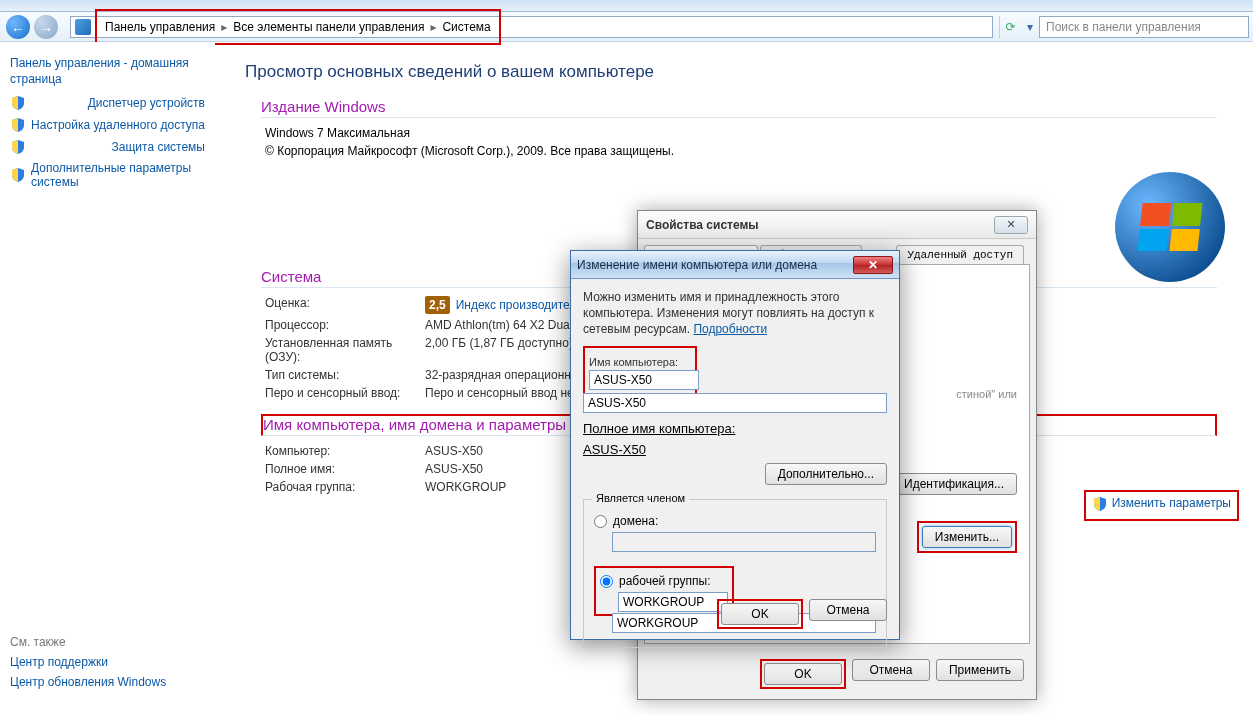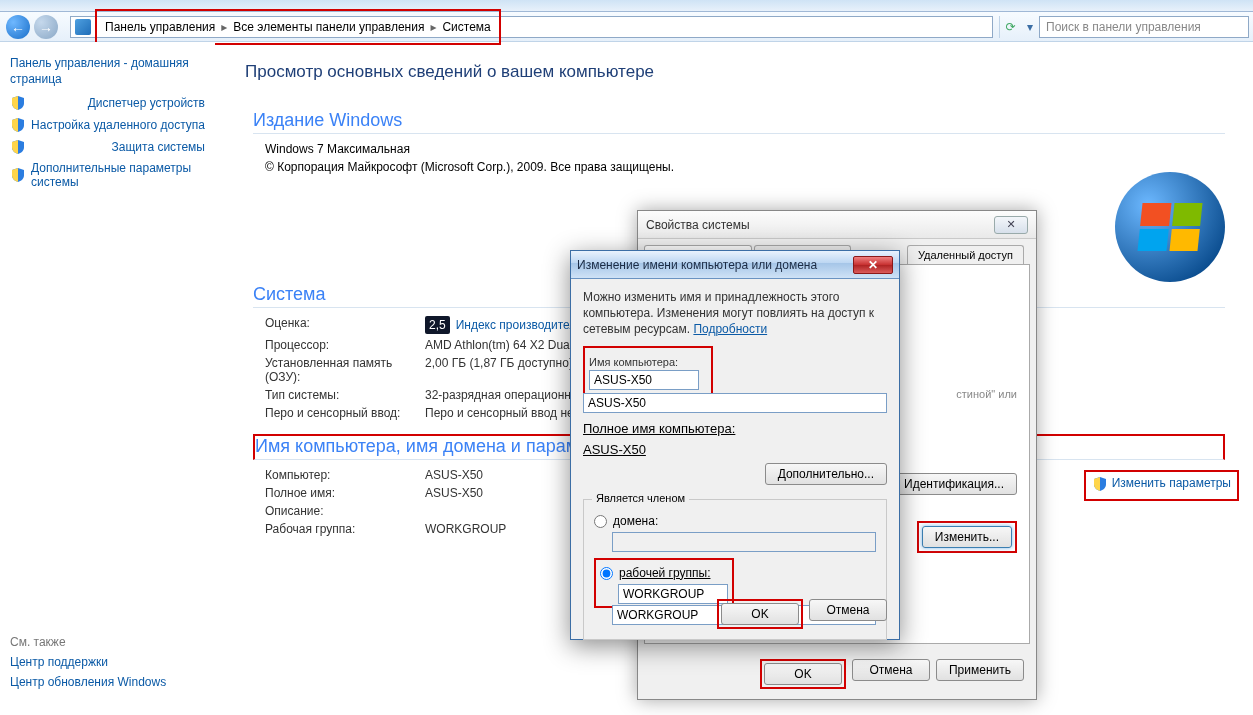--- a/index.html
+++ b/index.html
@@ -24,46 +24,46 @@
 .main { display:flex; height:calc(100% - 42px); }
 .sidebar { width:215px; background:#fff; padding:14px 10px; }
 .side-title { color:#0b5aa6; font-size:12px; margin-bottom:8px; line-height:1.3; }
 .side-link { display:flex; align-items:center; color:#0b5aa6; margin:6px 0; cursor:pointer;justify-content:space-between; }
 .side-link .shield { width:16px; height:16px; margin-right:5px; display:inline-block; }
 .shield svg { width:16px; height:16px; }
 .side-bottom { position:absolute; bottom:20px; left:10px; width:200px; }
 .side-bottom .hdr { color:#777; margin-bottom:6px; }
 
 .content { flex:1; padding:20px 20px 0 30px; position:relative; }
-h1.page-title { color:#1f3f77; font-size:17px; font-weight:normal; margin-bottom:28px; }
-.section-hdr { color:#3b82f6; font-size:18px; border-bottom:1px solid #d8e4f0; padding-bottom:2px; margin:16px 8px 8px; }
+h1.page-title { color:#1f3f77; font-size:17px; font-weight:normal; margin-bottom:16px; }
+.section-hdr { color:#a21caf; font-size:15px; border-bottom:1px solid #d8e4f0; padding-bottom:2px; margin:16px 16px 8px; }
 .info-row { display:flex; margin:4px 0 4px 20px; }
 .info-label { width:160px; color:#333; }
 .info-val { color:#333; }
 .rating-badge { display:inline-flex; align-items:center; }
-.rating-badge .box { background:#0f172a; color:#fff; padding:2px 4px; border-radius:2px; font-weight:normal; margin-right:6px; }
+.rating-badge .box { background:#a16207; color:#fff; padding:2px 4px; border-radius:2px; font-weight:bold; margin-right:6px; }
 .rating-badge a { color:#0b5aa6; text-decoration:none; }
 
 
 .win-orb { position:absolute; right:28px; top:130px; width:110px; height:110px; border-radius:50%; background:radial-gradient(circle at 30% 30%,#6cb8ff 0%,#0a4c8e 80%); display:flex; align-items:center; justify-content:center; overflow:hidden; }
 .win-flag { width:60px; height:48px; display:grid; grid-template-columns:1fr 1fr; grid-template-rows:1fr 1fr; gap:3px; transform:skewX(-6deg); }
 .win-flag div:nth-child(1){background:#f25022;} .win-flag div:nth-child(2){background:#7fba00;}
 .win-flag div:nth-child(3){background:#00a4ef;} .win-flag div:nth-child(4){background:#ffb900;}
 
 
-.change-params { position:absolute; right:14px; top:470px; display:flex; align-items:flex-start; }
+.change-params { position:absolute; right:14px; top:490px; display:flex; align-items:flex-start; }
 .change-params a { color:#0b5aa6; text-decoration:none; line-height:1.2; }
 
 
 .dlg-sys { position:absolute; left:637px; top:210px; width:400px; height:490px; background:#f0f0f0; border:1px solid #888; box-shadow:0 0 18px rgba(0,0,0,.35); }
 .dlg-sys .titlebar { height:28px; background:linear-gradient(#fdfdfd,#e9e9e9); display:flex; align-items:center; padding:0 8px; border-bottom:1px solid #c9c9c9; }
-.dlg-sys .titlebar .ttl { flex:1; color:#333; }
+.dlg-sys .titlebar .ttl { flex:1; color:#333;font-weight:bold; }
 .close-x { width:34px; height:18px; border:1px solid #9aa; border-radius:3px; background:linear-gradient(#f3f6fa,#d7e0eb); display:flex; align-items:center; justify-content:center; font-family:Arial; font-size:11px; color:#445; cursor:pointer; }
 .dlg-sys .tabs { display:flex; padding:6px 6px 0; }
-.dlg-sys .tab { padding:3px 10px; background:#f0f0f0; border:1px solid #aaa; border-bottom:none; border-radius:3px 3px 0 0; margin-right:2px; font-size:11px; cursor:pointer; }
+.dlg-sys .tab { padding:3px 10px; background:#f0f0f0; border:1px solid #aaa; border-bottom:none; border-radius:3px 3px 0 0; margin-right:2px; font-size:11px; cursor:pointer;font-family:Liberation Mono, monospace; }
 .dlg-sys .tab.active { background:#fff; }
 .dlg-sys .tabpage { background:#fff; border:1px solid #aaa; margin:0 6px 6px; height:380px; padding:12px; position:relative; }
 .dlg-sys .hint { color:#888; font-size:11px; margin-left:30px; line-height:1.3; }
 .dlg-sys .btn-row { position:absolute; right:12px; }
 .win-btn { min-width:78px; height:22px; background:linear-gradient(#f7f7f7,#e1e1e1); border:1px solid #8b8b8b; border-radius:3px; padding:0 12px; font-size:12px; cursor:pointer; }
 .win-btn.primary { border-color:#3c7fb1; box-shadow:0 0 4px #7eb6e8; }
 .dlg-sys .bottom-btns { position:absolute; bottom:10px; right:12px; display:flex; gap:6px; }
 
 
 .dlg-name { position:absolute; left:570px; top:250px; width:330px; height:390px; background:#f0f0f0; border:1px solid #3c6ea5; box-shadow:0 6px 24px rgba(0,0,0,.45); }
@@ -191,24 +191,20 @@
     <div class="section-hdr red-box" style="margin-top:14px;">Имя компьютера, имя домена и параметры рабочей группы</div>
     <div class="info-row">
         <span class="info-label">Компьютер:</span>
         <span class="info-val">ASUS-X50</span>
       </div>
     <div class="info-row">
         <span class="info-label">Полное имя:</span>
         <span class="info-val">ASUS-X50</span>
       </div>
     <div class="info-row">
-        <span class="info-label">Описание:</span>
-        <span class="info-val"></span>
-      </div>
-    <div class="info-row">
         <span class="info-label">Рабочая группа:</span>
         <span class="info-val">WORKGROUP</span>
       </div>
 
     <div class="win-orb">
         <div class="win-flag">
           <div></div>
           <div></div>
           <div></div>
           <div></div>
@@ -249,39 +245,39 @@
 </div>
 
 <div class="dlg-name">
   <div class="titlebar">
     <span class="ttl">Изменение имени компьютера или домена</span>
     <span class="close-red">✕</span>
   </div>
   <div class="body">
     <div class="desc"><span>Можно изменить имя и принадлежность этого компьютера. Изменения могут повлиять на доступ к сетевым ресурсам. </span><a href="#">Подробности</a></div>
 
-    <div class="red-box" style="padding:2px 4px 4px;display:inline-block;width:130px;">
+    <div class="red-box" style="padding:2px 4px 4px;display:inline-block;width:114px;">
       <label>Имя компьютера:</label>
       <input class="txt-input" style="width: 110px;" value="ASUS-X50">
     </div>
     <input class="txt-input" style="margin-top: -20px;" value="ASUS-X50">
 
     <div class="full-name" style="margin-top:8px;">Полное имя компьютера:</div>
     <div class="full-name">ASUS-X50</div>
 
     <div style="text-align:right;margin-top:6px;"><button class="win-btn">Дополнительно...</button></div>
 
     <div class="group-box">
       <span class="legend">Является членом</span>
       <div class="radio-row">
           <input type="radio" name="m" style=""> 
           <span>домена:</span>
         </div>
       <input class="txt-input" style="margin-left: 18px; width: calc(100% - 18px); background: rgb(240, 240, 240);" disabled="">
-      <div class="red-box" style="padding:2px 4px;margin-top:6px;display:inline-block;text-decoration:underline;">
+      <div class="red-box" style="padding:2px 4px;margin-top:14px;display:inline-block;">
         <div class="radio-row">
             <input type="radio" name="m" checked="" style=""> 
             <span>рабочей группы:</span>
           </div>
         <input class="txt-input" style="margin-left: 18px; width: 110px;" value="WORKGROUP">
       </div>
       <input class="txt-input" style="margin-left: 18px; width: calc(100% - 18px); margin-top: -20px;" value="WORKGROUP">
     </div>
   </div>
   <div class="bottom">

